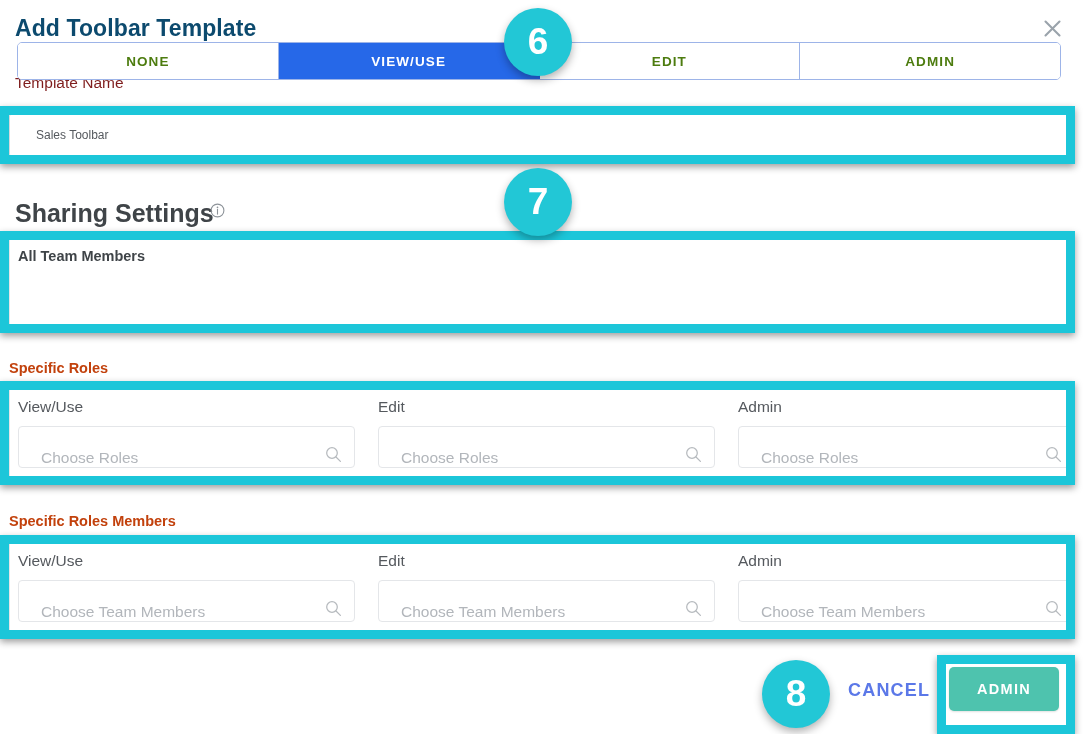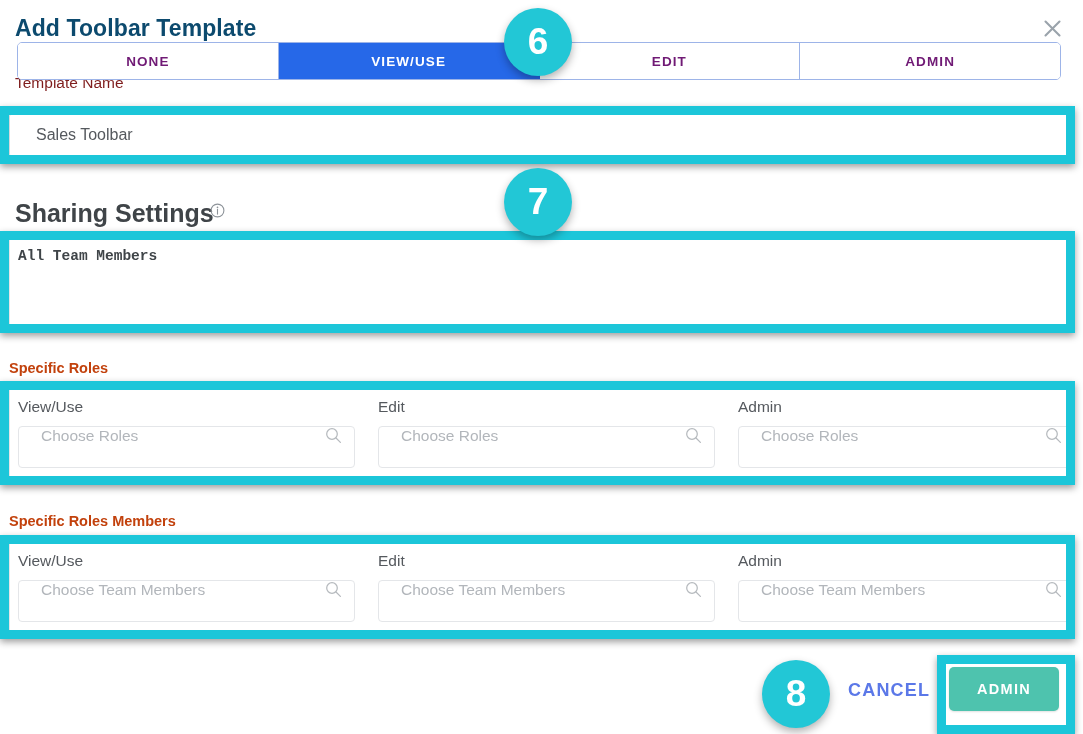--- a/index.html
+++ b/index.html
@@ -97,21 +97,21 @@
     left: 9px;
     top: 114px;
     width: 1060px;
     height: 42px;
     box-sizing: border-box;
     border: 1px solid #d6d9dd;
     border-top-color: #b9bcc0;
     border-radius: 2px;
     background: #ffffff;
     font-family: "Liberation Sans", sans-serif;
-    font-size: 16px;
+    font-size: 12px;
     color: #55595e;
     padding: 0 0 0 26px;
     outline: none;
   }
 
   
   #all-team-panel {
     position: absolute;
     left: 9px;
     top: 239px;
@@ -122,21 +122,20 @@
     border: 1px solid #e3e5e8;
     border-top: 1px solid #b0b4b8;
   }
   #all-team-label {
     position: absolute;
     left: 8px;
     top: 8px;
     font-size: 14.5px;
     font-weight: 700;
     color: #3f4448;
-    font-family: Liberation Mono, monospace;
   }
 
   
   #segmented {
     position: absolute;
     left: 17px;
     top: 42px;
     width: 1044px;
     height: 38px;
     display: flex;
@@ -148,21 +147,21 @@
     z-index: 45;
   }
   .seg {
     flex: 1 1 0;
     display: flex;
     align-items: center;
     justify-content: center;
     font-size: 13.5px;
     font-weight: 700;
     letter-spacing: 1.1px;
-    color: #701a75;
+    color: #4d7c0f;
     background: #ffffff;
     border-right: 1px solid #9db4e8;
     cursor: pointer;
     user-select: none;
   }
   .seg:last-child { border-right: none; }
   .seg.active {
     background: #2668E8;
     color: #ffffff;
     border-right-color: #2668E8;
@@ -197,21 +196,21 @@
     position: absolute;
     left: 0;
     top: 36px;
     width: 337px;
     height: 42px;
     box-sizing: border-box;
     border: 1px solid #e4e6e9;
     border-radius: 4px;
     background: #ffffff;
     display: flex;
-    align-items: flex-start;
+    align-items: flex-end;
     padding: 0 12px 0 22px;
   }
   .picker-box .ph {
     flex: 1;
     font-size: 15.5px;
     color: #b2b6bb;
     white-space: nowrap;
     overflow: hidden;
   }
   .picker-box .mag { flex: 0 0 auto; display: block; }

